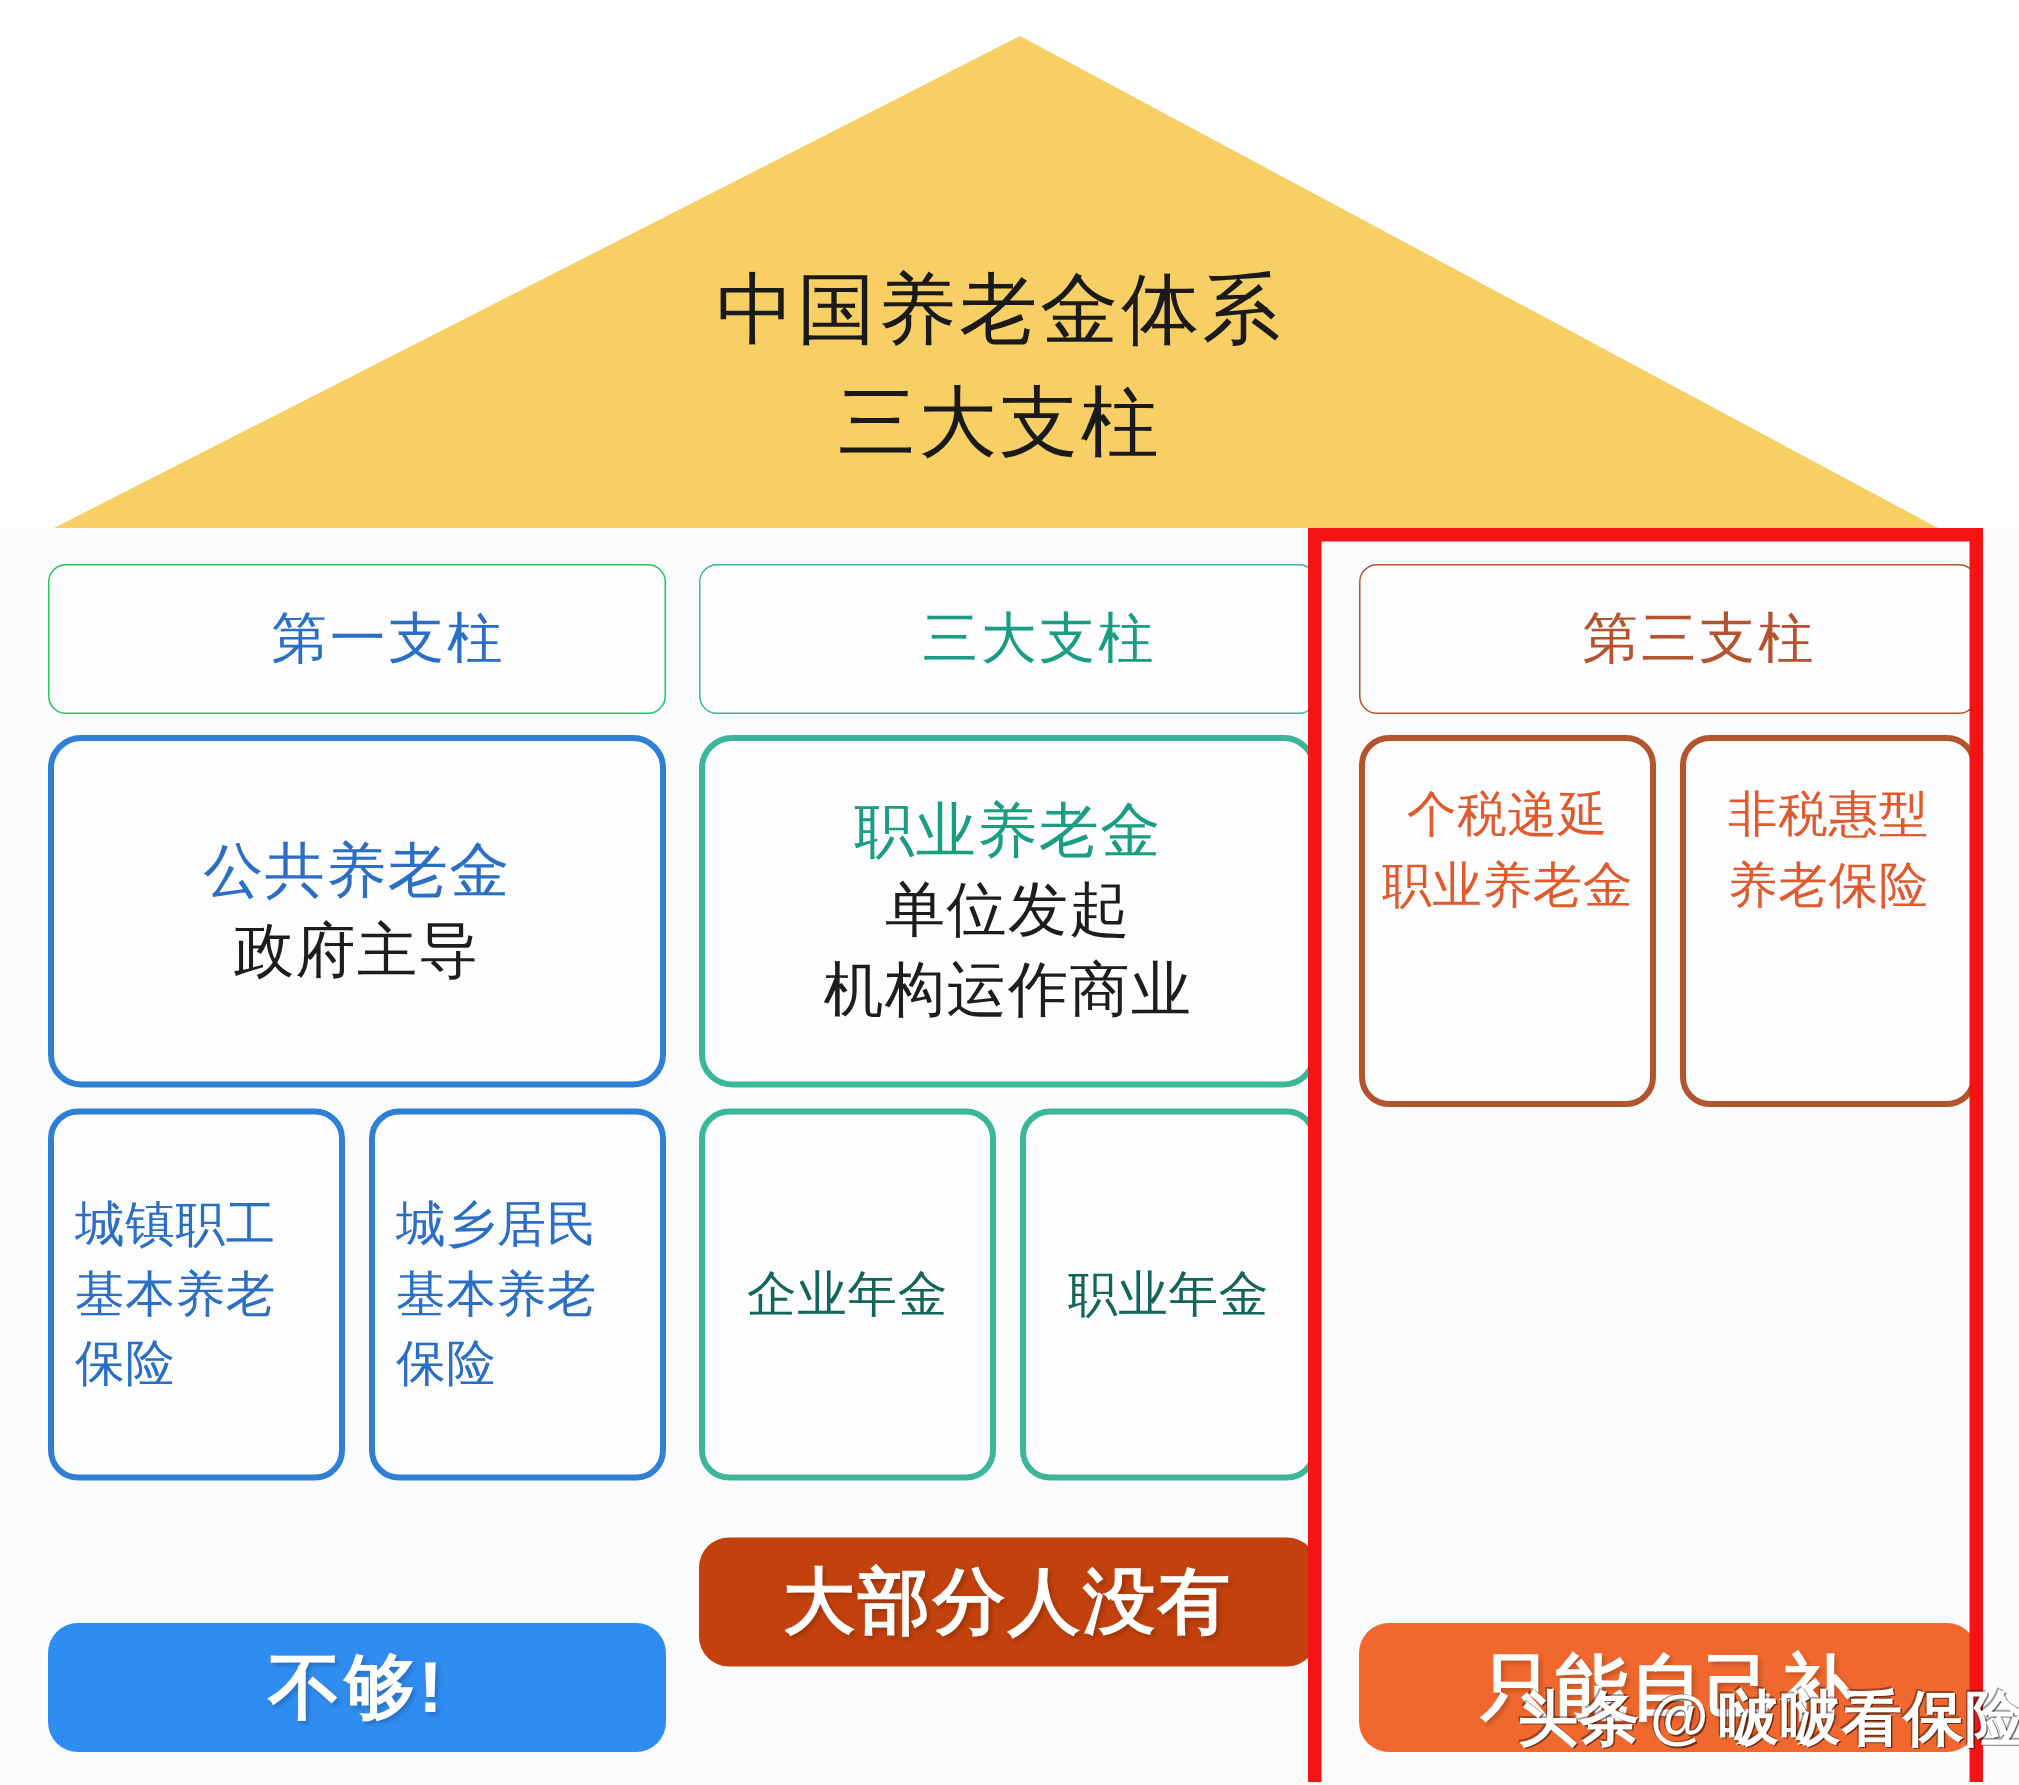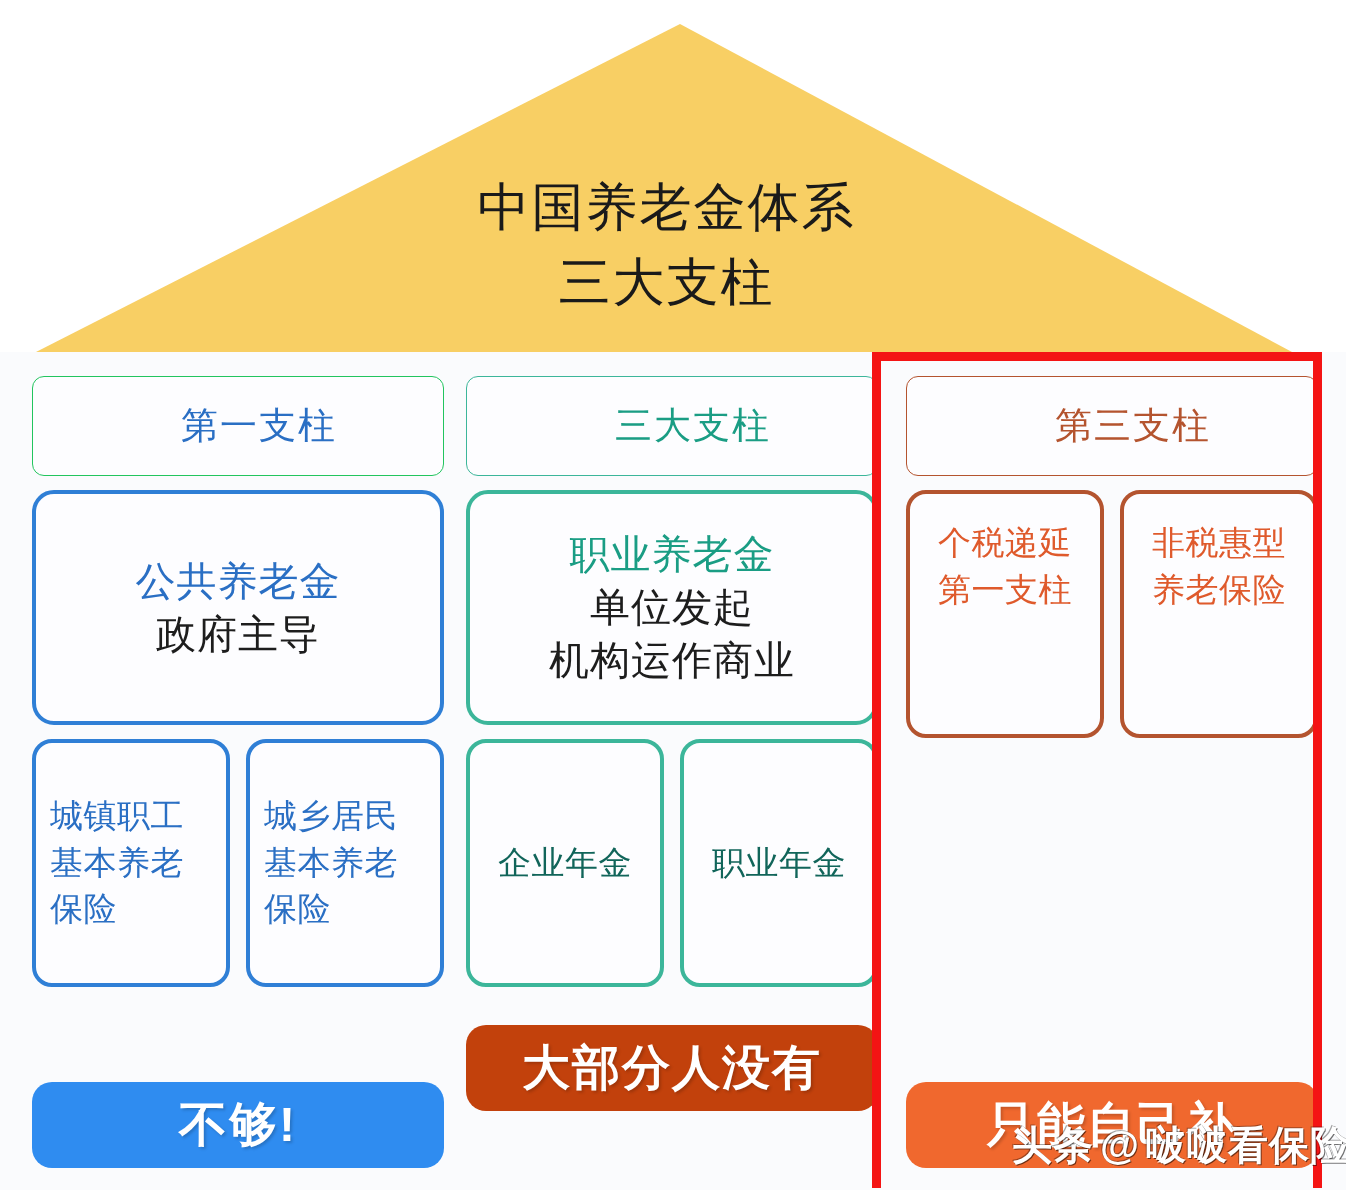--- a/index.html
+++ b/index.html
@@ -260,21 +260,21 @@
           <div class="sub-box">企业年金</div>
           <div class="sub-box">职业年金</div>
         </div>
         <div class="banner">大部分人没有</div>
       </div>
 
       <div class="col col3">
         <div class="pillar-header">第三支柱</div>
         <div class="sub-row">
           <div class="sub-box align-top">个税递延
-第一支柱</div>
+职业养老金</div>
           <div class="sub-box align-top">非税惠型
 养老保险</div>
         </div>
         <div class="banner">只能自己补</div>
       </div>
 
     </div>
   </div>
 
   <div class="red-highlight"></div>

